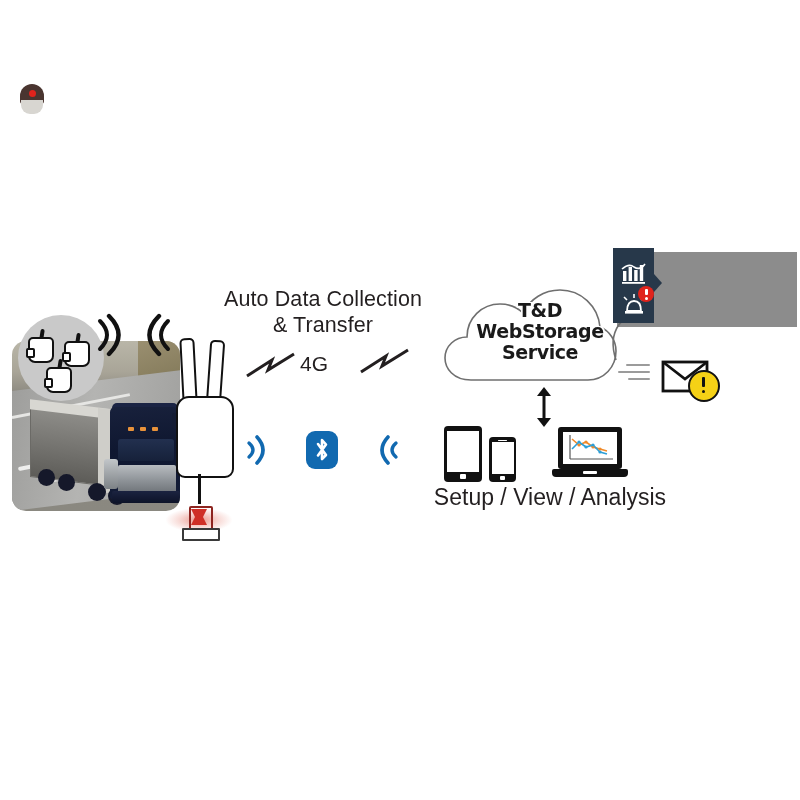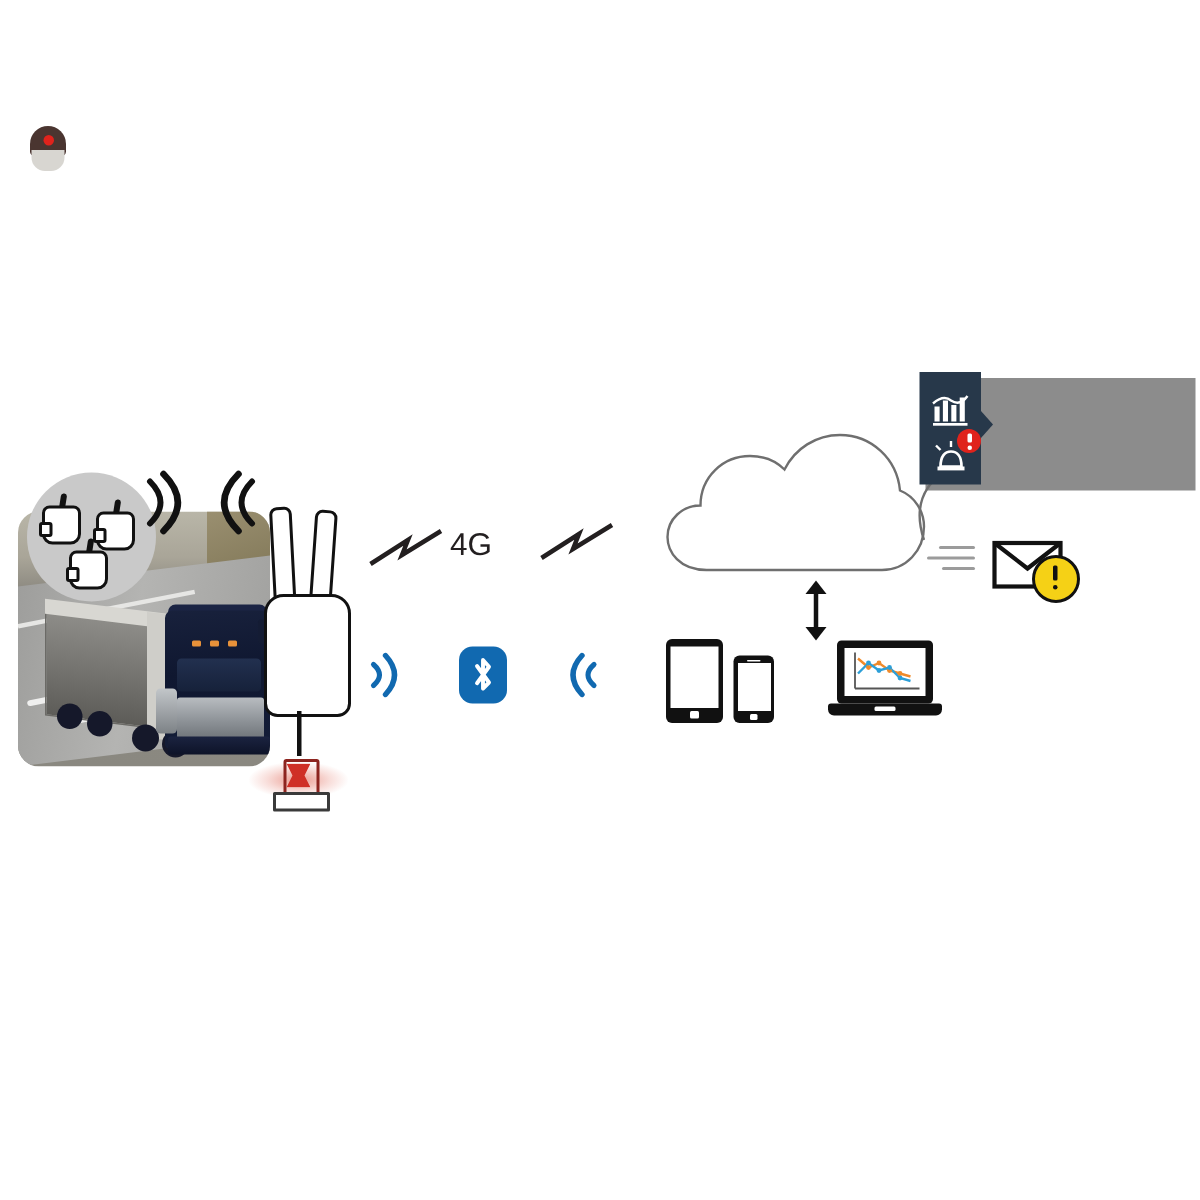--- a/index.html
+++ b/index.html
@@ -230,20 +230,24 @@
   </div>
   <div class="gw-stem"></div>
 
   <div class="beacon">
     <div class="glow"></div>
     <div class="lens"></div>
     <div class="lens-in"></div>
     <div class="base"></div>
   </div>
 
+  <div class="headline">
+    <div>Auto Data Collection</div>
+    <div>&amp; Transfer</div>
+  </div>
   <div class="fourg">4G</div>
 
   <svg style="position:absolute;left:244px;top:352px;" width="54" height="28">
     <path d="M3 24 L28 8 L24 18 L50 2" stroke="#231f20" stroke-width="3" fill="none" stroke-linejoin="miter"></path>
   </svg>
   <svg style="position:absolute;left:358px;top:348px;" width="54" height="28">
     <path d="M3 24 L28 8 L24 18 L50 2" stroke="#231f20" stroke-width="3" fill="none" stroke-linejoin="miter"></path>
   </svg>
 
   <svg style="position:absolute;left:243px;top:430px;" width="28" height="40">
@@ -258,20 +262,25 @@
   <svg style="position:absolute;left:374px;top:430px;" width="28" height="40">
     <path d="M22 13 Q14 20 22 27" stroke="#1169b0" stroke-width="3.4" fill="none" stroke-linecap="round"></path>
     <path d="M14 7 Q2 20 14 33" stroke="#1169b0" stroke-width="3.6" fill="none" stroke-linecap="round"></path>
   </svg>
 
   <svg class="cloud-wrap" viewBox="0 0 175 100">
     <path d="M28 92 C10 92 2 80 2 70 C2 58 12 49 24 49 C24 30 39 16 57 16
              C66 16 74 19 80 25 C87 11 101 2 117 2 C138 2 155 18 157 39
              C167 43 173 53 173 63 C173 79 161 92 145 92 Z" fill="#ffffff" stroke="#6f6f6f" stroke-width="1.6"></path>
   </svg>
+  <div class="cloud-label">
+    <div>T&amp;D</div>
+    <div>WebStorage</div>
+    <div>Service</div>
+  </div>
 
   <div class="panel">
     <div class="panel-shadow"></div>
     <div class="panel-side">
       <svg style="position:absolute;left:8px;top:14px;" width="26" height="22">
         <rect x="2" y="9" width="3.4" height="10" fill="#ffffff"></rect>
         <rect x="7.6" y="5" width="3.4" height="14" fill="#ffffff"></rect>
         <rect x="13.2" y="8" width="3.4" height="11" fill="#ffffff"></rect>
         <rect x="18.8" y="3" width="3.4" height="16" fill="#ffffff"></rect>
         <path d="M1 7 Q8 1 13 5 Q19 9 24 2" stroke="#ffffff" stroke-width="1.6" fill="none"></path>
@@ -336,14 +345,15 @@
           <circle cx="37" cy="17" r="1.6" fill="#f08a2a"></circle>
         <circle cx="16" cy="10" r="1.6" fill="#2c9fd8"></circle>
           <circle cx="23" cy="15" r="1.6" fill="#2c9fd8"></circle>
         <circle cx="30" cy="13" r="1.6" fill="#2c9fd8"></circle>
           <circle cx="37" cy="20" r="1.6" fill="#2c9fd8"></circle>
       </svg>
     </div>
     <div class="base"></div>
     <div class="pad"></div>
   </div>
+  <div class="caption">Setup / View / Analysis</div>
 
 </div>
 
 </body></html>

